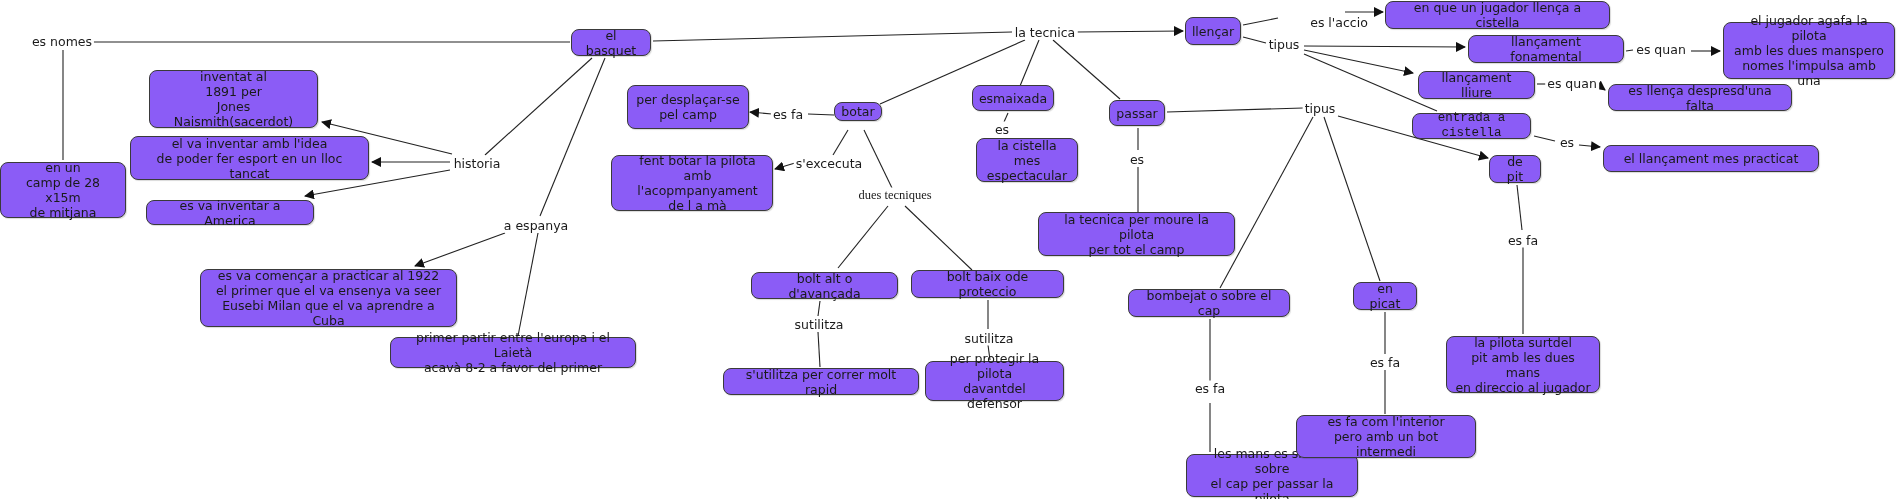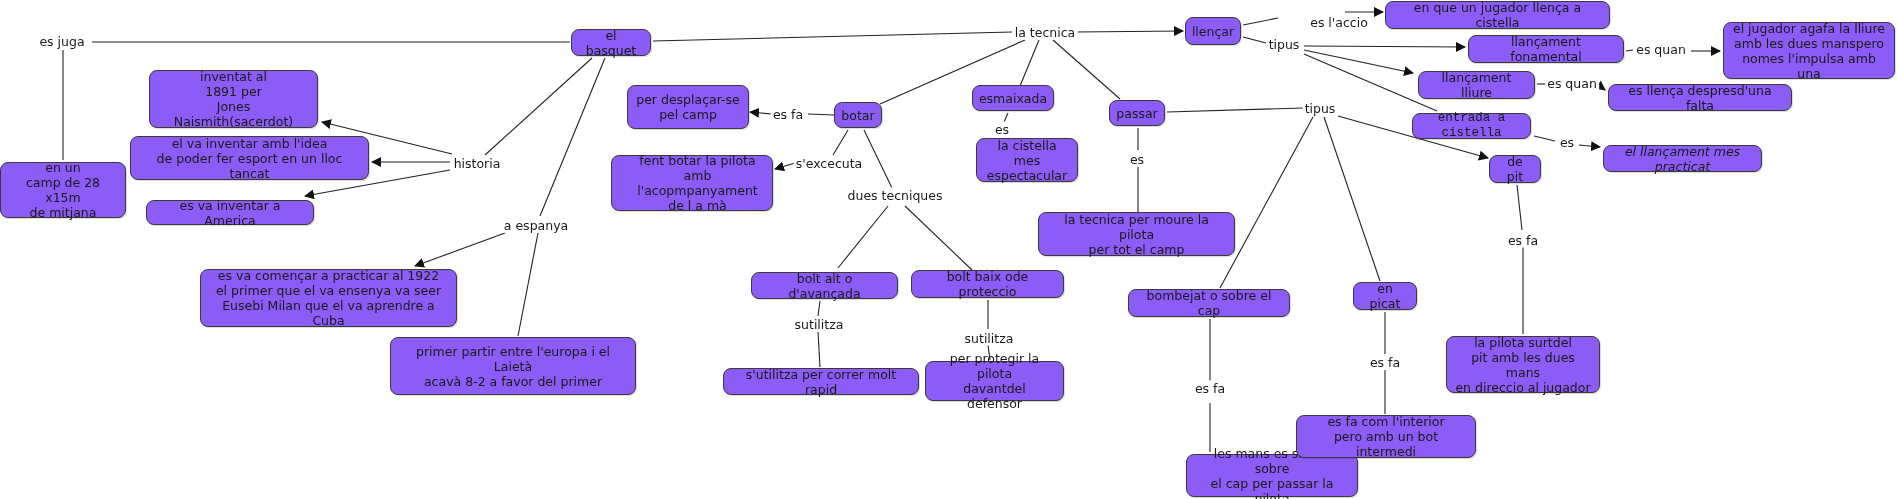--- a/index.html
+++ b/index.html
@@ -92,25 +92,25 @@
 Jones Naismith(sacerdot)</div>
 <div class="node" style="left:130px;top:136px;width:239px;height:44px;">el va inventar amb l'idea
 de poder fer esport en un lloc tancat</div>
 <div class="node" style="left:146px;top:200px;width:168px;height:25px;">es va inventar a America</div>
 <div class="node" style="left:0px;top:162px;width:126px;height:56px;">en un
 camp de 28 x15m
 de mitjana</div>
 <div class="node" style="left:200px;top:269px;width:257px;height:58px;">es va començar a practicar al 1922
 el primer que el  va ensenya va seer
 Eusebi Milan que el va aprendre a Cuba</div>
-<div class="node" style="left:390px;top:337px;width:246px;height:58px;">primer partir entre l'europa i el Laietà
+<div class="node" style="left:390px;top:337px;width:246px;height:31px;">primer partir entre l'europa i el Laietà
 acavà 8-2 a favor del primer</div>
 <div class="node" style="left:627px;top:85px;width:122px;height:44px;">per desplaçar-se
 pel camp</div>
-<div class="node" style="left:834px;top:102px;width:48px;height:26px;">botar</div>
+<div class="node" style="left:834px;top:102px;width:48px;height:19px;">botar</div>
 <div class="node" style="left:611px;top:155px;width:162px;height:56px;padding-left:19px;">fent botar la pilota
 amb l'acopmpanyament
 de l a mà</div>
 <div class="node" style="left:751px;top:272px;width:147px;height:27px;">bolt alt o d'avançada</div>
 <div class="node" style="left:911px;top:270px;width:153px;height:28px;">bolt baix ode proteccio</div>
 <div class="node" style="left:723px;top:368px;width:196px;height:27px;">s'utilitza per correr molt rapid</div>
 <div class="node" style="left:925px;top:361px;width:139px;height:40px;">per protegir la pilota
 davantdel defensor</div>
 <div class="node" style="left:972px;top:85px;width:82px;height:26px;">esmaixada</div>
 <div class="node" style="left:940px;top:138px;width:102px;height:44px;margin-left:36px;">la cistella mes
@@ -124,35 +124,35 @@
 <div class="node" style="left:1353px;top:282px;width:64px;height:28px;">en picat</div>
 <div class="node" style="left:1296px;top:415px;width:180px;height:43px;">es fa com l'interior
 pero amb un bot intermedi</div>
 <div class="node" style="left:1489px;top:155px;width:52px;height:28px;">de pit</div>
 <div class="node" style="left:1446px;top:336px;width:154px;height:57px;">la pilota surtdel
 pit amb les dues mans
 en direccio al jugador</div>
 <div class="node" style="left:1185px;top:17px;width:56px;height:28px;">llençar</div>
 <div class="node" style="left:1385px;top:1px;width:225px;height:28px;">en que un jugador llença a cistella</div>
 <div class="node" style="left:1468px;top:35px;width:156px;height:28px;">llançament fonamental</div>
-<div class="node" style="left:1723px;top:22px;width:172px;height:57px;">el jugador agafa la lliure
+<div class="node" style="left:1723px;top:22px;width:172px;height:57px;">el jugador agafa la pilota
 amb les dues manspero
 nomes l'impulsa amb una</div>
 <div class="node" style="left:1418px;top:71px;width:117px;height:28px;">llançament lliure</div>
 <div class="node" style="left:1608px;top:84px;width:184px;height:27px;">es llença despresd'una falta</div>
 <div class="node" style="left:1412px;top:113px;width:119px;height:26px;font-family:Liberation Mono, monospace;">entrada a cistella</div>
-<div class="node" style="left:1603px;top:145px;width:159px;height:27px;font-style:italic;">el llançament mes practicat</div>
+<div class="node" style="left:1603px;top:145px;width:216px;height:27px;">el llançament mes practicat</div>
 
-<div class="lbl" style="left:62px;top:41px;">es juga</div>
+<div class="lbl" style="left:62px;top:41px;">es nomes</div>
 <div class="lbl" style="left:477px;top:163px;">historia</div>
 <div class="lbl" style="left:536px;top:207px;margin-top:18px;">a espanya</div>
 <div class="lbl" style="left:1045px;top:32px;">la tecnica</div>
 <div class="lbl" style="left:788px;top:114px;">es fa</div>
 <div class="lbl" style="left:829px;top:163px;">s'excecuta</div>
-<div class="lbl" style="left:895px;top:195px;">dues tecniques</div>
+<div class="lbl" style="left:895px;top:195px;font-family:Liberation Serif, serif;">dues tecniques</div>
 <div class="lbl" style="left:819px;top:324px;">sutilitza</div>
 <div class="lbl" style="left:989px;top:338px;">sutilitza</div>
 <div class="lbl" style="left:1002px;top:129px;">es</div>
 <div class="lbl" style="left:1137px;top:159px;">es</div>
 <div class="lbl" style="left:1320px;top:108px;">tipus</div>
 <div class="lbl" style="left:1210px;top:388px;">es fa</div>
 <div class="lbl" style="left:1385px;top:362px;">es fa</div>
 <div class="lbl" style="left:1523px;top:240px;">es fa</div>
 <div class="lbl" style="left:1311px;top:22px;margin-left:28px;">es l'accio</div>
 <div class="lbl" style="left:1284px;top:44px;">tipus</div>

